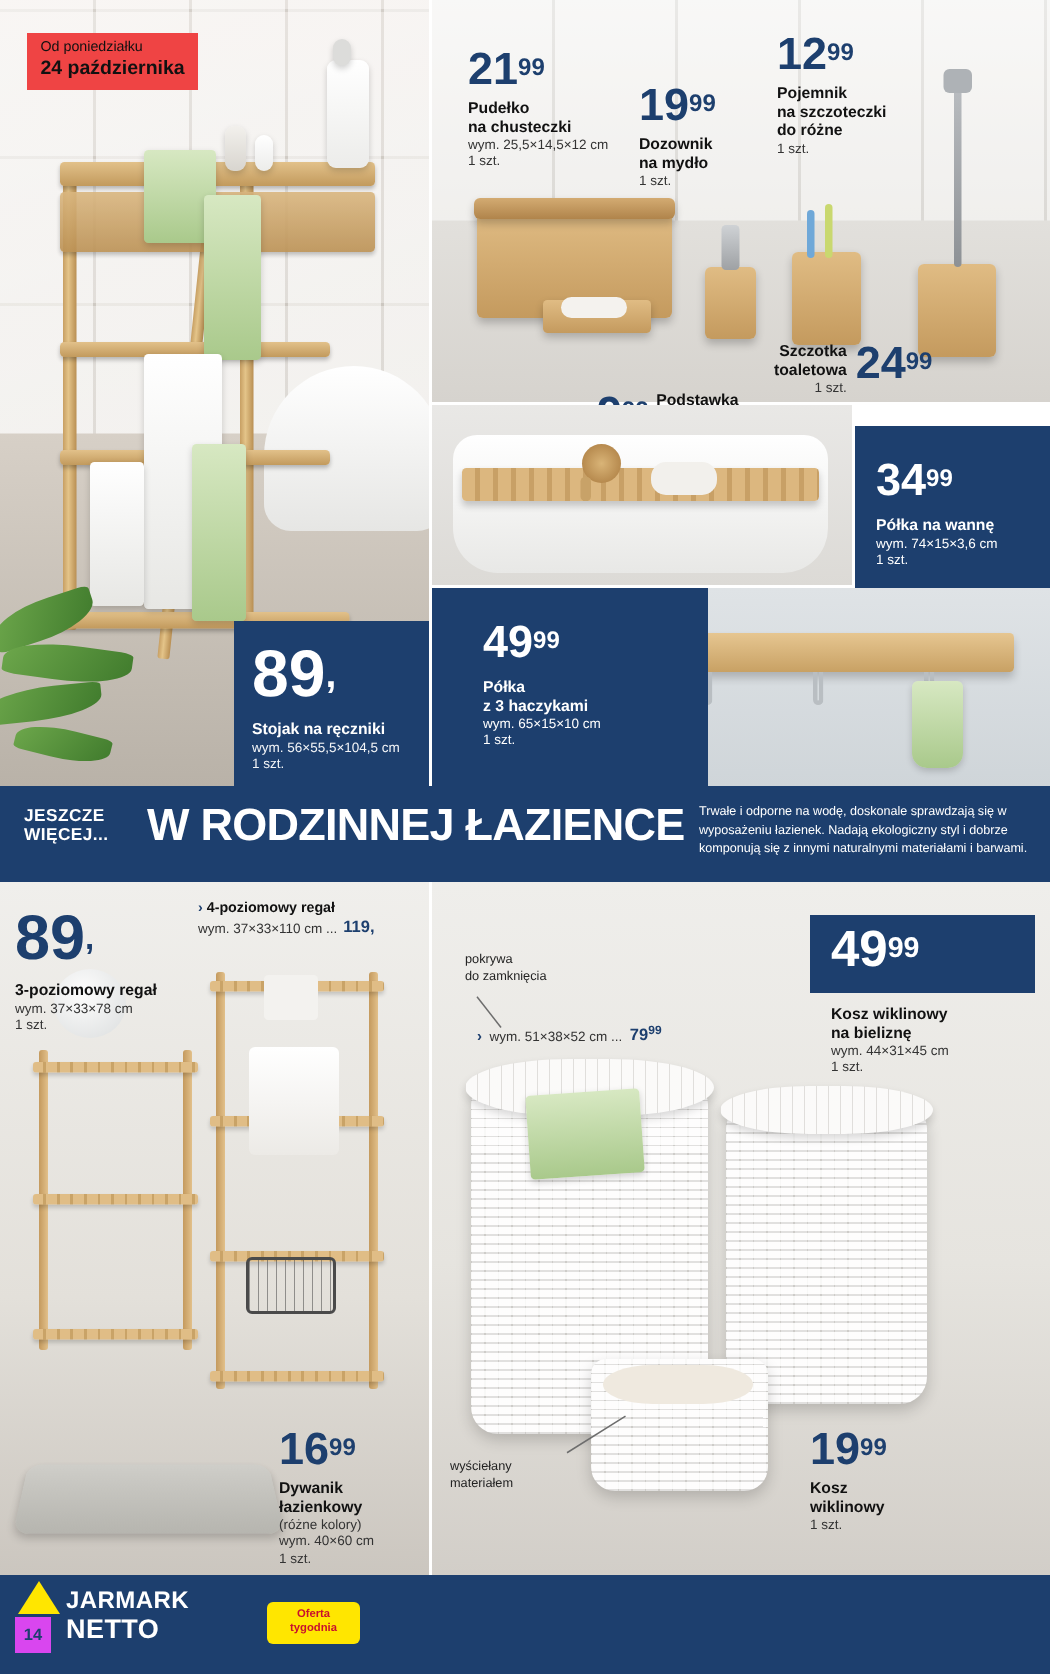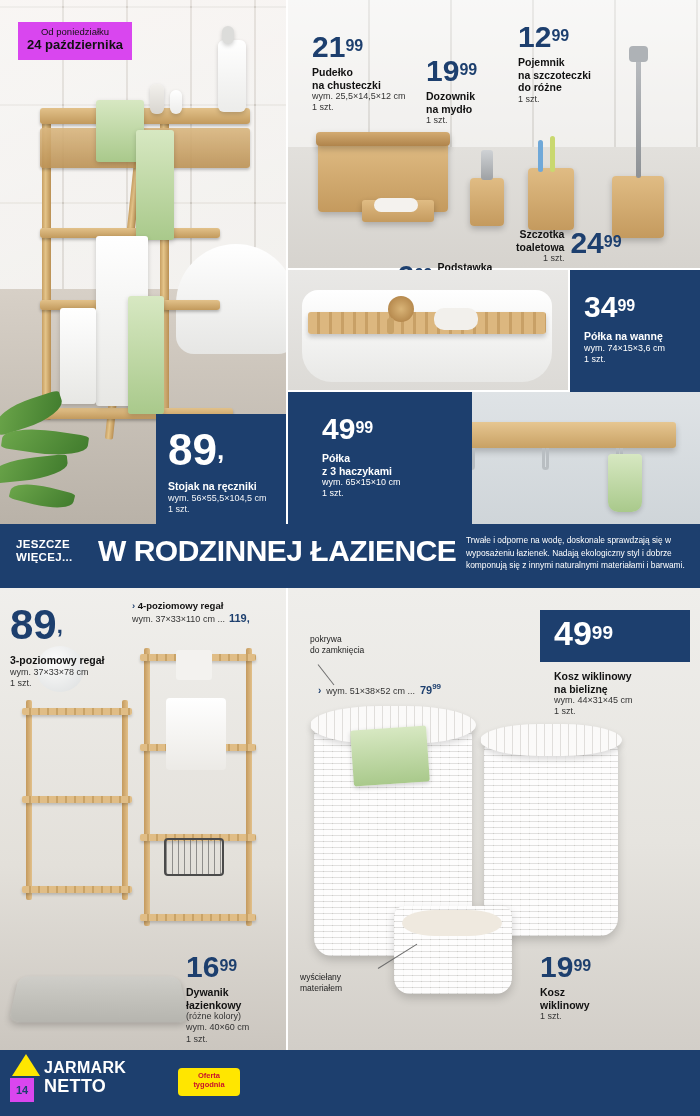--- a/index.html
+++ b/index.html
@@ -66,23 +66,22 @@
     border-radius: 60% 10% 60% 10%;
   }
   .tub {
     position: absolute; right: -10px; bottom: 170px; width: 120px; height: 110px;
     background: linear-gradient(180deg,#ffffff,#e6e6e4);
     border-radius: 60px 60px 18px 18px;
   }
 
   
   .date-flag {
-    left: 18px; top: 22px; background: #d946ef; padding: 5px 9px 7px 9px;
+    left: 18px; top: 22px; background: #ef4444; padding: 5px 9px 7px 9px;
     z-index: 6;
-    text-align: center;
   }
   .date-flag .l1 { font-size: 9.5px; color: #111; line-height: 1.15; }
   .date-flag .l2 { font-size: 13px; font-weight: bold; color: #111; line-height: 1.15; }
 
   
   .blue-box {
     background: #1d3f6e; color: #fff;
   }
   .box-stojak {
     left: 156px; top: 414px; width: 130px; height: 110px; z-index: 5;
@@ -127,21 +126,21 @@
     border-radius: 16px 16px 30px 30px;
   }
   .bath-board {
     position: absolute; left: 20px; top: 42px; width: 238px; height: 22px;
     background: repeating-linear-gradient(90deg,#dcb77f 0 9px, #c8a066 9px 12px);
     border-radius: 3px; box-shadow: 0 3px 5px rgba(0,0,0,.2);
   }
 
   
   .box-wanna {
-    left: 570px; top: 270px; width: 130px; height: 124px;
+    left: 570px; top: 284px; width: 130px; height: 124px;
     padding: 22px 10px 10px 14px;
   }
   .box-wanna .name, .box-wanna .dim { color:#fff; }
 
   
   .photo-polka {
     left: 382px; top: 392px; width: 318px; height: 132px;
     background: linear-gradient(180deg,#dfe3e6,#cfd5d9);
     overflow: hidden;
   }

